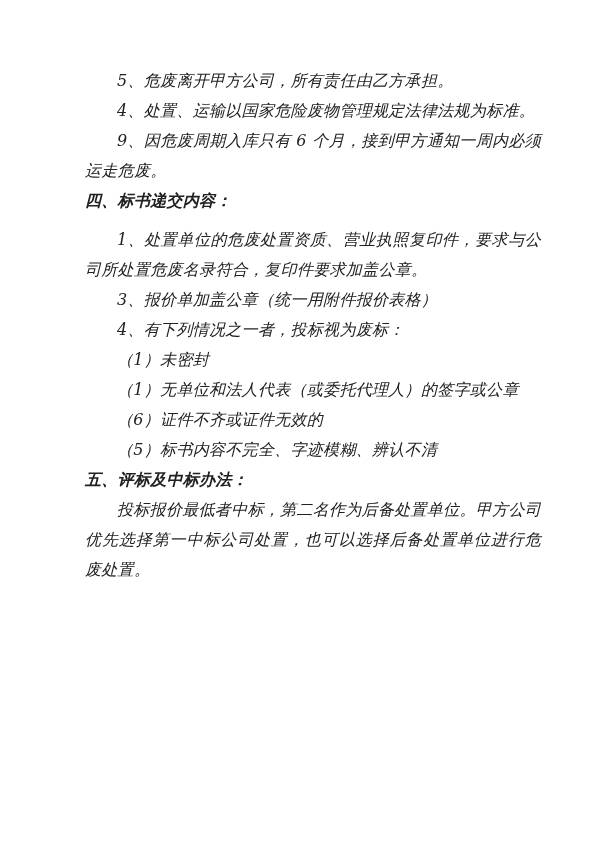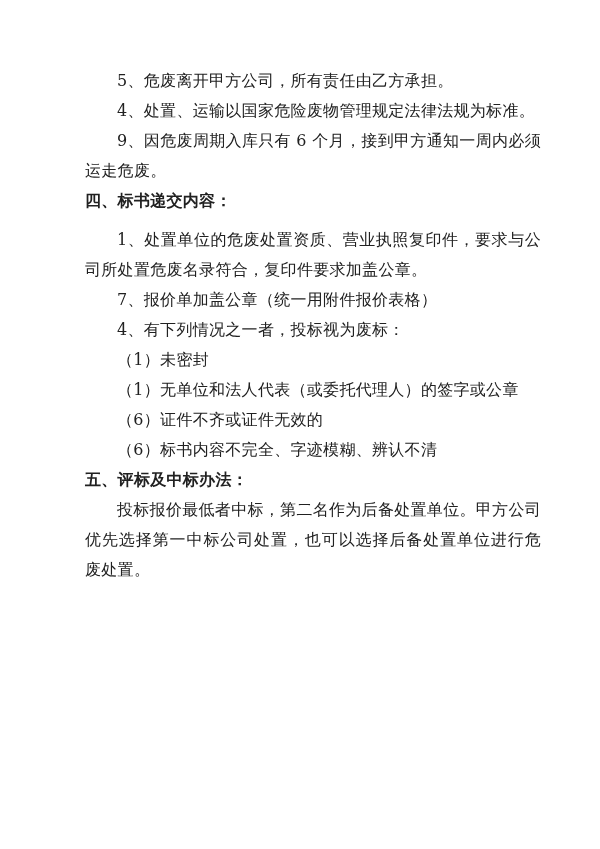--- a/index.html
+++ b/index.html
@@ -6,20 +6,21 @@
     margin: 0;
     padding: 0;
     background: #ffffff;
   }
   .page {
     position: relative;
     width: 600px;
     height: 849px;
     background: #ffffff;
     overflow: hidden;
+    font-style: italic;
   }
   .doc-body {
     box-sizing: border-box;
     position: absolute;
     top: 0;
     left: 0;
     width: 600px;
     padding: 66px 59px 0 85px;
     font-family: "DejaVu Serif", "Liberation Serif", serif;
     font-size: 16px;
@@ -45,22 +46,22 @@
 </head>
 <body>
 
 <div class="page">
   <div class="doc-body" id="doc-body">
       <p class="para">5、危废离开甲方公司，所有责任由乙方承担。</p>
       <p class="para">4、处置、运输以国家危险废物管理规定法律法规为标准。</p>
       <p class="para">9、因危废周期入库只有 6 个月，接到甲方通知一周内必须运走危废。</p>
       <p class="heading">四、标书递交内容：</p>
       <p class="para space-before">1、处置单位的危废处置资质、营业执照复印件，要求与公司所处置危废名录符合，复印件要求加盖公章。</p>
-      <p class="para">7、报价单加盖公章（统一用附件报价表格）</p>
+      <p class="para">3、报价单加盖公章（统一用附件报价表格）</p>
       <p class="para">4、有下列情况之一者，投标视为废标：</p>
       <p class="para">（1）未密封</p>
       <p class="para">（1）无单位和法人代表（或委托代理人）的签字或公章</p>
       <p class="para">（6）证件不齐或证件无效的</p>
-      <p class="para">（6）标书内容不完全、字迹模糊、辨认不清</p>
+      <p class="para">（5）标书内容不完全、字迹模糊、辨认不清</p>
       <p class="heading">五、评标及中标办法：</p>
       <p class="para">投标报价最低者中标，第二名作为后备处置单位。甲方公司优先选择第一中标公司处置，也可以选择后备处置单位进行危废处置。</p>
     </div>
 </div>
 
 </body></html>

